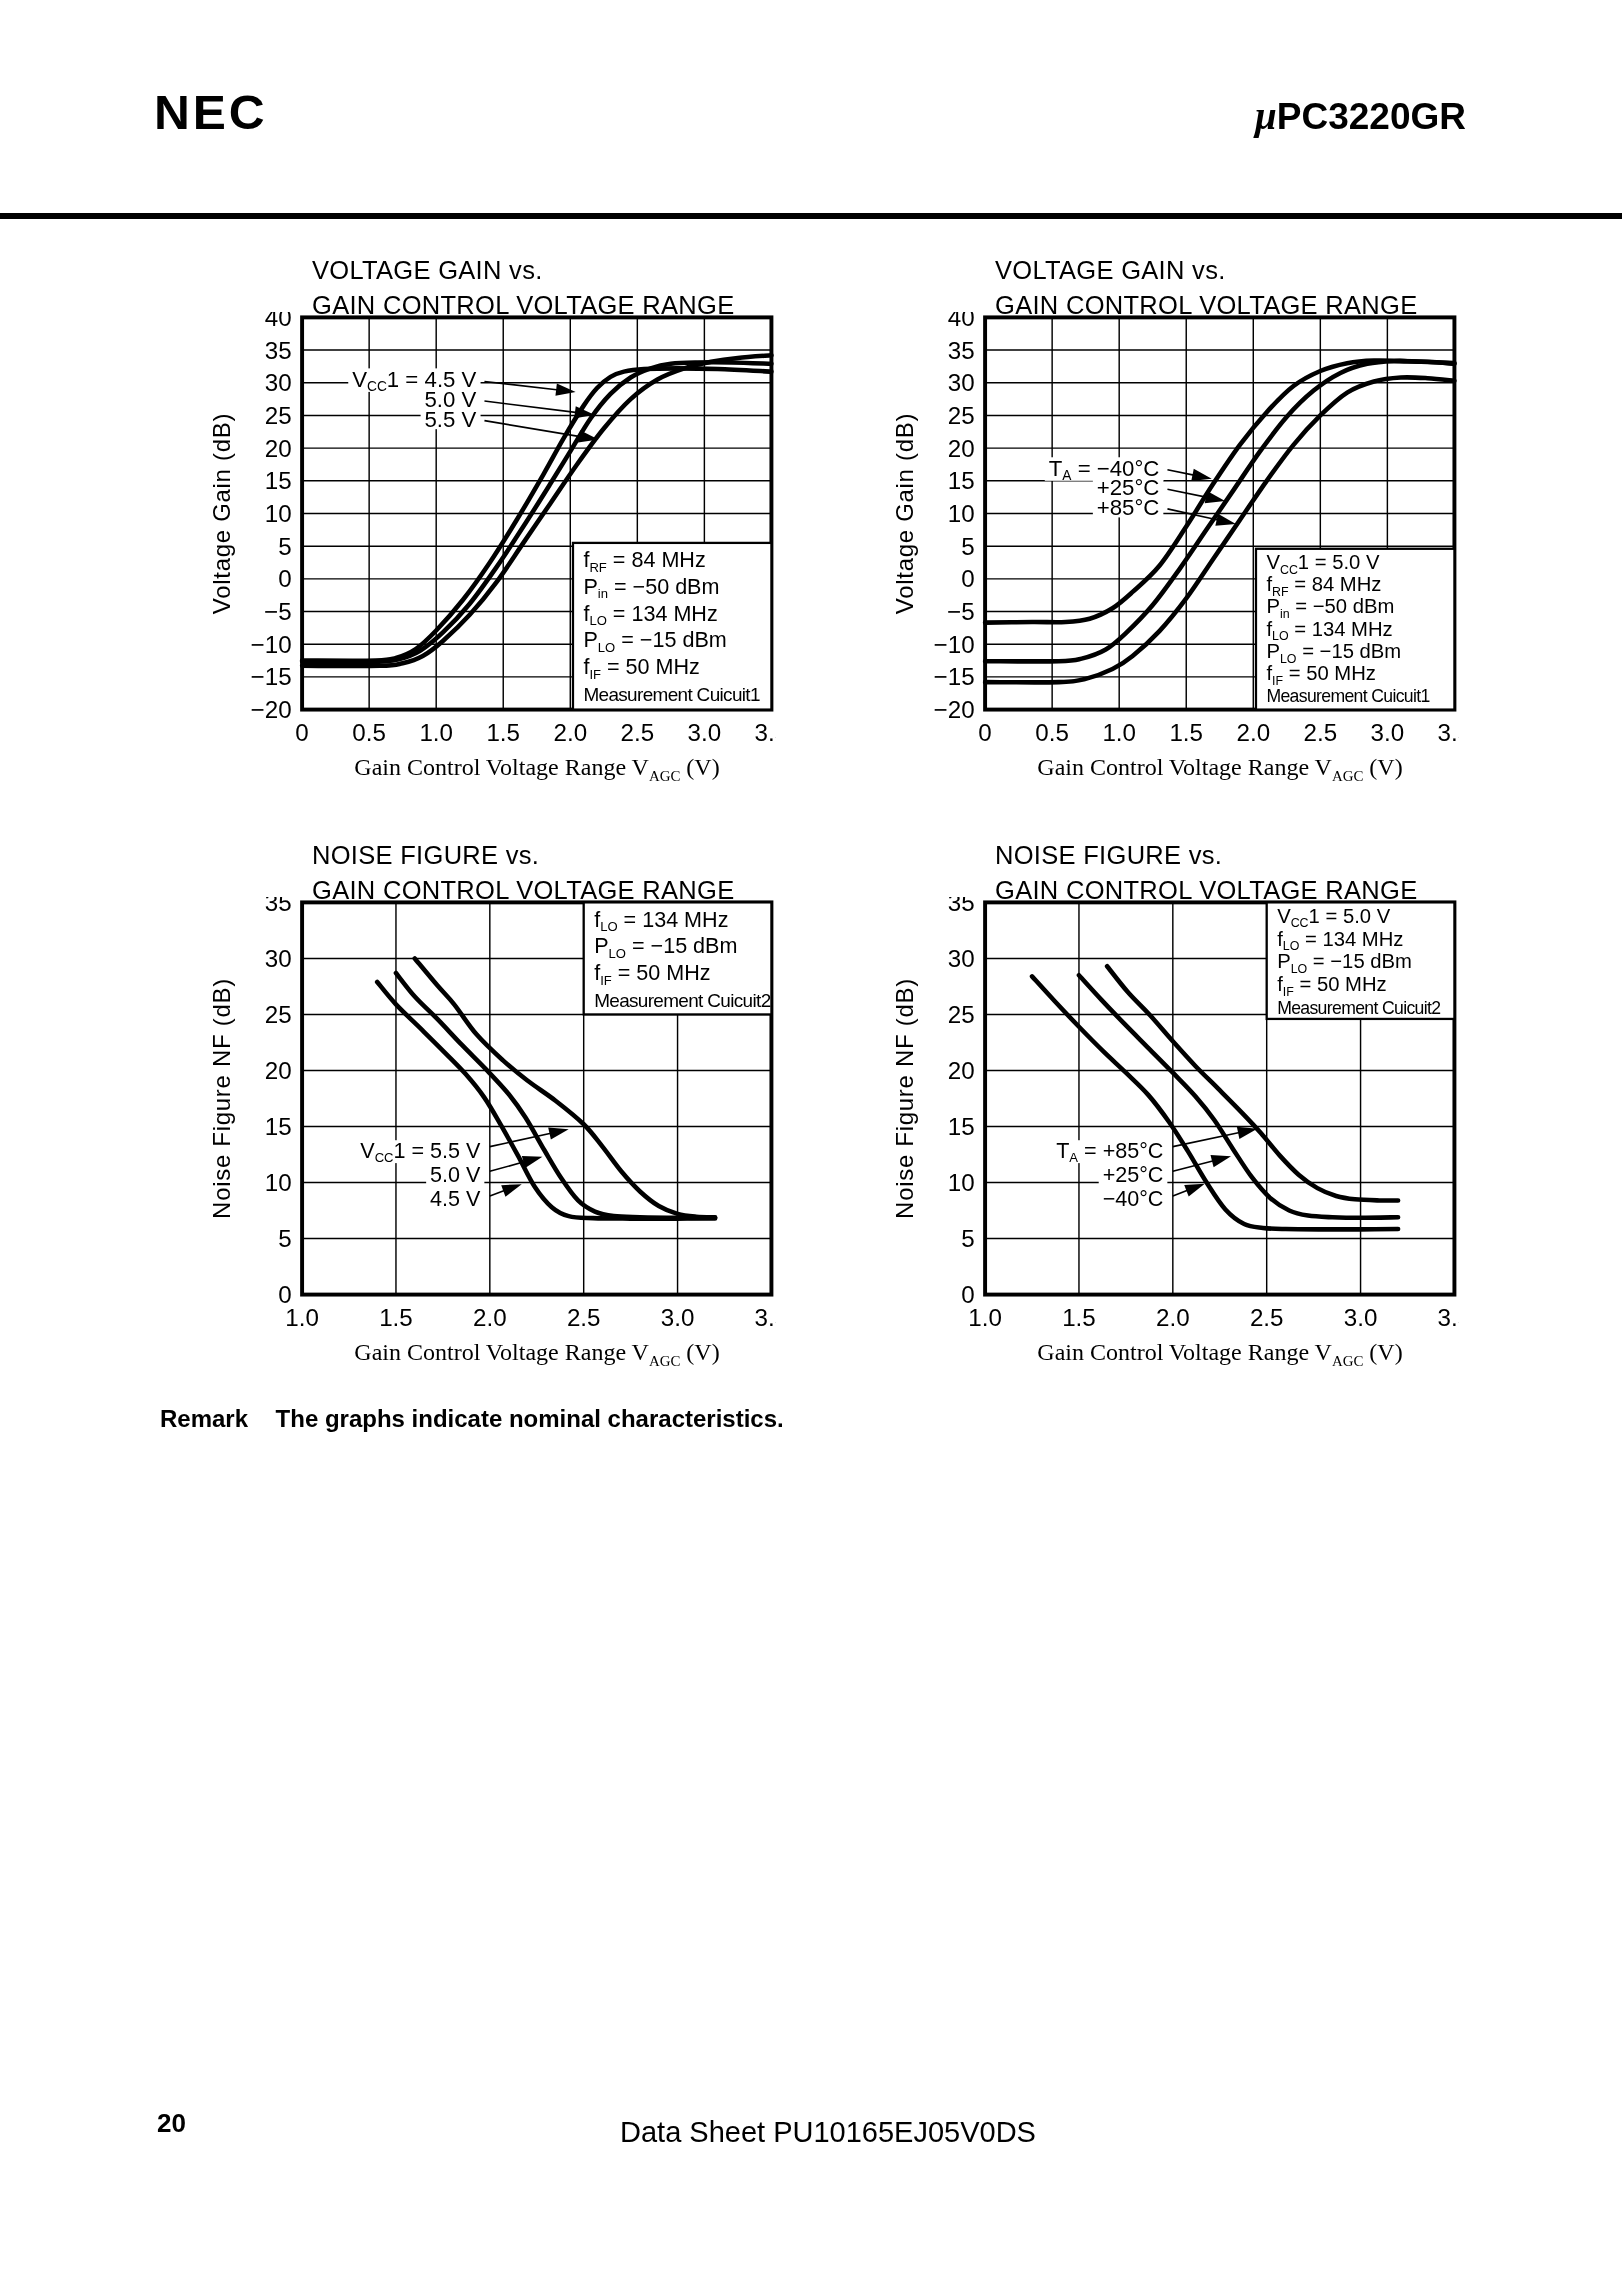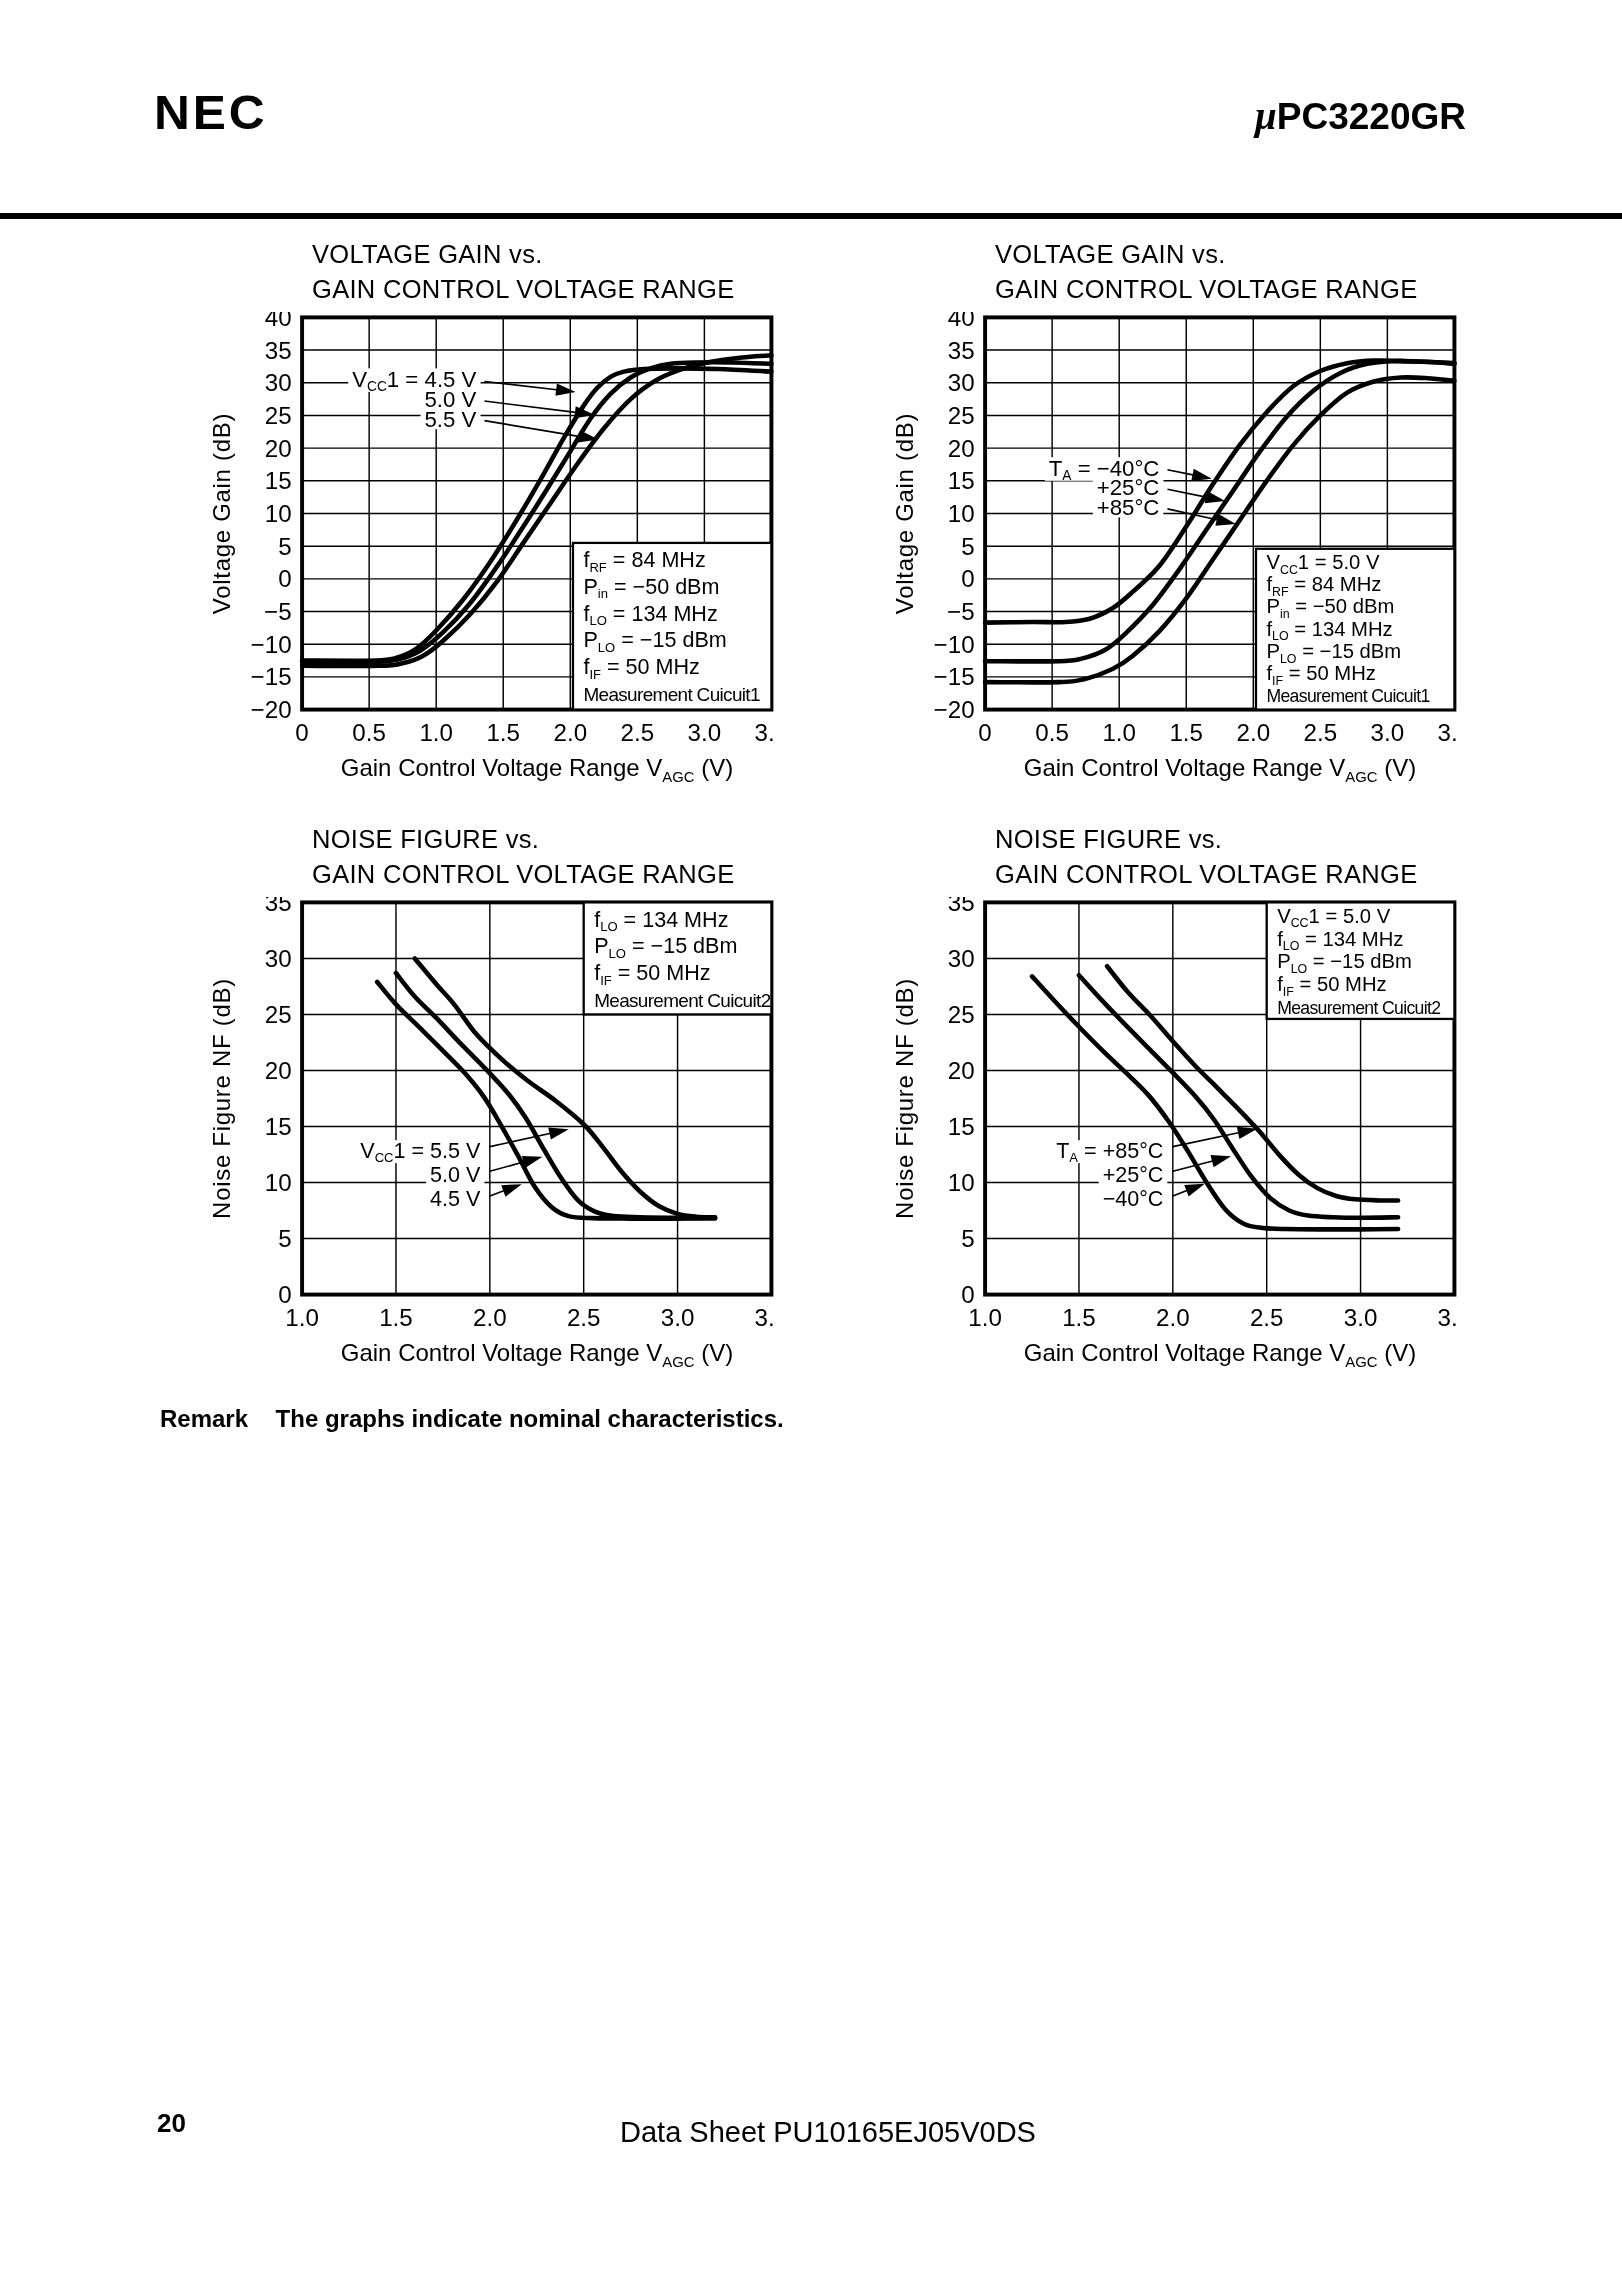--- a/index.html
+++ b/index.html
@@ -7,26 +7,26 @@
        font-family:"Liberation Sans",sans-serif;color:#000;}
   sub{font-size:62%;}
   .logo{position:absolute;left:154px;top:84px;font-size:46px;font-weight:900;
         letter-spacing:2.6px;transform:scale(1.08,1.05);transform-origin:0 0;}
   .part{position:absolute;right:156px;top:93px;font-size:37px;font-weight:bold;white-space:nowrap;margin-left:39px;}
   .part .mu{font-family:"Liberation Serif",serif;font-style:italic;font-weight:700;font-size:39px;}
   .rule{position:absolute;left:0;top:213px;width:1622px;height:5.9px;background:#000;}
   .chart{position:absolute;width:615px;height:576px;}
   .c1{left:164px;top:221px;} .c2{left:847px;top:221px;}
   .c3{left:164px;top:806px;} .c4{left:847px;top:806px;}
-  .ctitle{position:absolute;left:108px;top:5px;font-size:25.5px;line-height:35px;letter-spacing:0.3px;}
+  .ctitle{position:absolute;left:108px;top:21px;font-size:25.5px;line-height:35px;letter-spacing:0.3px;}
   svg.plot{position:absolute;left:36px;top:80px;}
   .ylab{position:absolute;left:3.9px;top:478px;transform:rotate(-90deg);transform-origin:0 0;
         width:393px;text-align:center;font-size:24px;white-space:nowrap;letter-spacing:0.7px;}
   .xlab{position:absolute;left:333px;top:522px;transform:translateX(-50%);
-        font-size:24px;white-space:nowrap;}
+        font-size:24px;white-space:nowrap;font-family:Liberation Serif, serif;}
   .remark{position:absolute;left:160px;top:1405px;font-size:24px;font-weight:bold;}
   .remark b{margin-right:27.5px;}
   .pagenum{position:absolute;left:157px;top:2108px;font-size:26px;font-weight:bold;}
   .docid{position:absolute;left:828px;top:2116px;transform:translateX(-50%);font-size:29px;white-space:nowrap;}
 </style>
 </head>
 <body>
 
 <div>
   <div class="logo">NEC</div>

